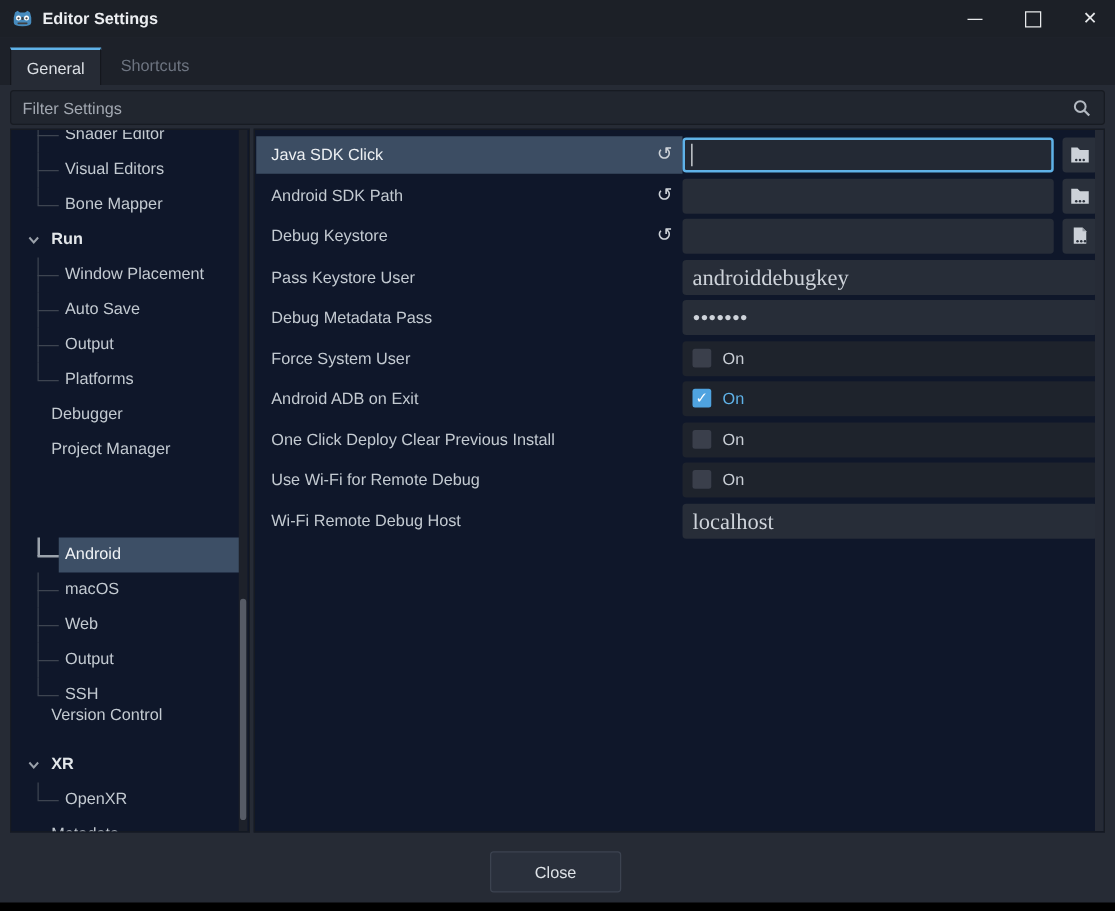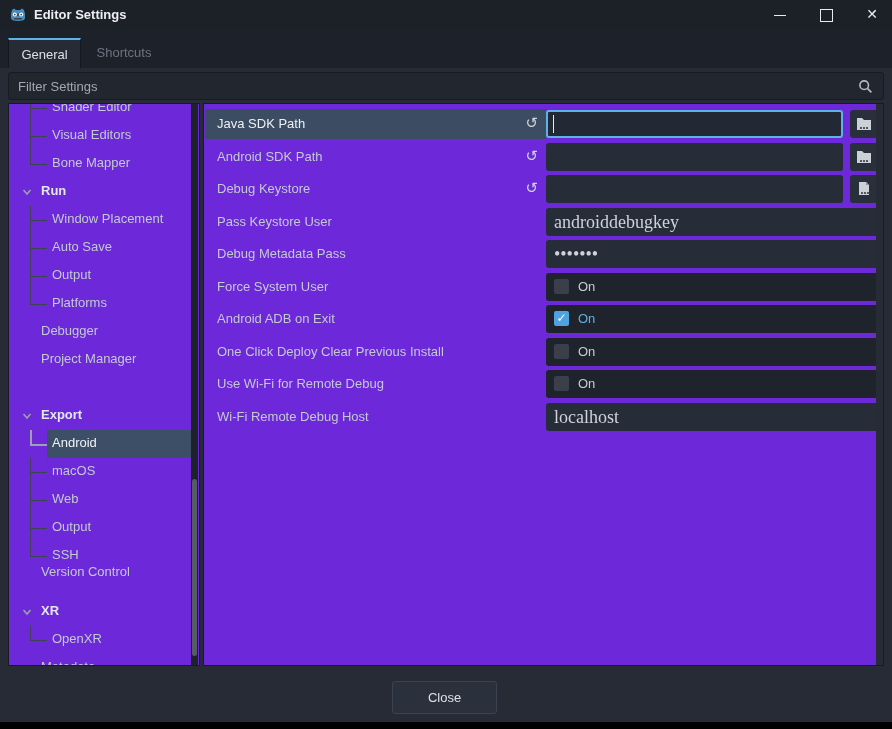--- a/index.html
+++ b/index.html
@@ -28,21 +28,21 @@
   
   #filterbar { position:absolute; left:8px; top:72px; width:876px; height:28px;
     background:#21262f; border:1px solid #171b22; border-radius:3px; }
   #filter-input { position:absolute; left:0; top:0; width:100%; height:100%;
     background:transparent; border:none; outline:none; color:#cdd2d9;
     font-size:13px; padding:0 30px 0 9px; font-family:inherit; }
   #filter-input::placeholder { color:#a2a8b1; opacity:1; }
   #search-ico { position:absolute; right:10px; top:6px; width:15px; height:15px; }
 
   
-  .panel { position:absolute; top:103px; height:563px; background:#6d28d9;
+  .panel { position:absolute; top:103px; height:563px; background:#0f172a;
     border:1px solid #171b22; overflow:hidden; }
   #sidebar { left:8px; width:192px; }
   #settings { left:203px; width:681px; }
 
   
   .trow { position:absolute; left:0; width:192px; height:28px; cursor:pointer; }
   .tlabel { position:absolute; top:5px; font-size:13px; color:#c3cad1; white-space:nowrap; }
   .tlabel.child { left:43px; }
   .tlabel.top { left:32px; }
   .tlabel.section { left:32px; font-weight:700; color:#e3e7ea; }
@@ -157,26 +157,20 @@
     <div class="trow" style="top:186px">
       <span class="conn last"></span>
       <span class="tlabel child">Platforms</span>
     </div>
     <div class="trow" style="top:214px">
       <span class="tlabel top">Debugger</span>
     </div>
     <div class="trow" style="top:242px">
       <span class="tlabel top">Project Manager</span>
     </div>
-    <div class="trow" style="top:298px">
-      <svg class="chev" viewBox="0 0 10 8">
-          <polyline points="1.5,2 5,6 8.5,2" fill="none" stroke="#9aa1aa" stroke-width="1.6"></polyline>
-        </svg>
-      <span class="tlabel section">Export</span>
-    </div>
     <div class="trow" style="top:326px">
       <span class="hl"></span>
       <span class="conn last bright"></span>
       <span class="tlabel child selected">Android</span>
     </div>
     <div class="trow" style="top:354px">
       <span class="conn"></span>
       <span class="tlabel child">macOS</span>
     </div>
     <div class="trow" style="top:382px">
@@ -209,21 +203,21 @@
     </div>
     <div id="tree-scroll">
       <div id="tree-thumb"></div>
     </div>
   </div>
 
   <div id="settings" class="panel">
 
     <div class="srow" style="top:5px">
       <div class="slabel sel">
-        <span class="ltext">Java SDK Path</span>
+        <span class="ltext">Java SDK Click</span>
         <span class="revert">↺</span>
       </div>
       <div class="svalue">
         <input class="ledit short focused" value="" style="">
         <span class="caret"></span>
         <button class="browse">
           <svg width="16" height="14" viewBox="0 0 16 14">
             <path d="M1 1 h5 l2 2 h7 v10 h-14 z" fill="#ccd1d8"></path>
             <circle cx="5" cy="11" r="1" fill="#2a303b"></circle>
               <circle cx="8" cy="11" r="1" fill="#2a303b"></circle>

